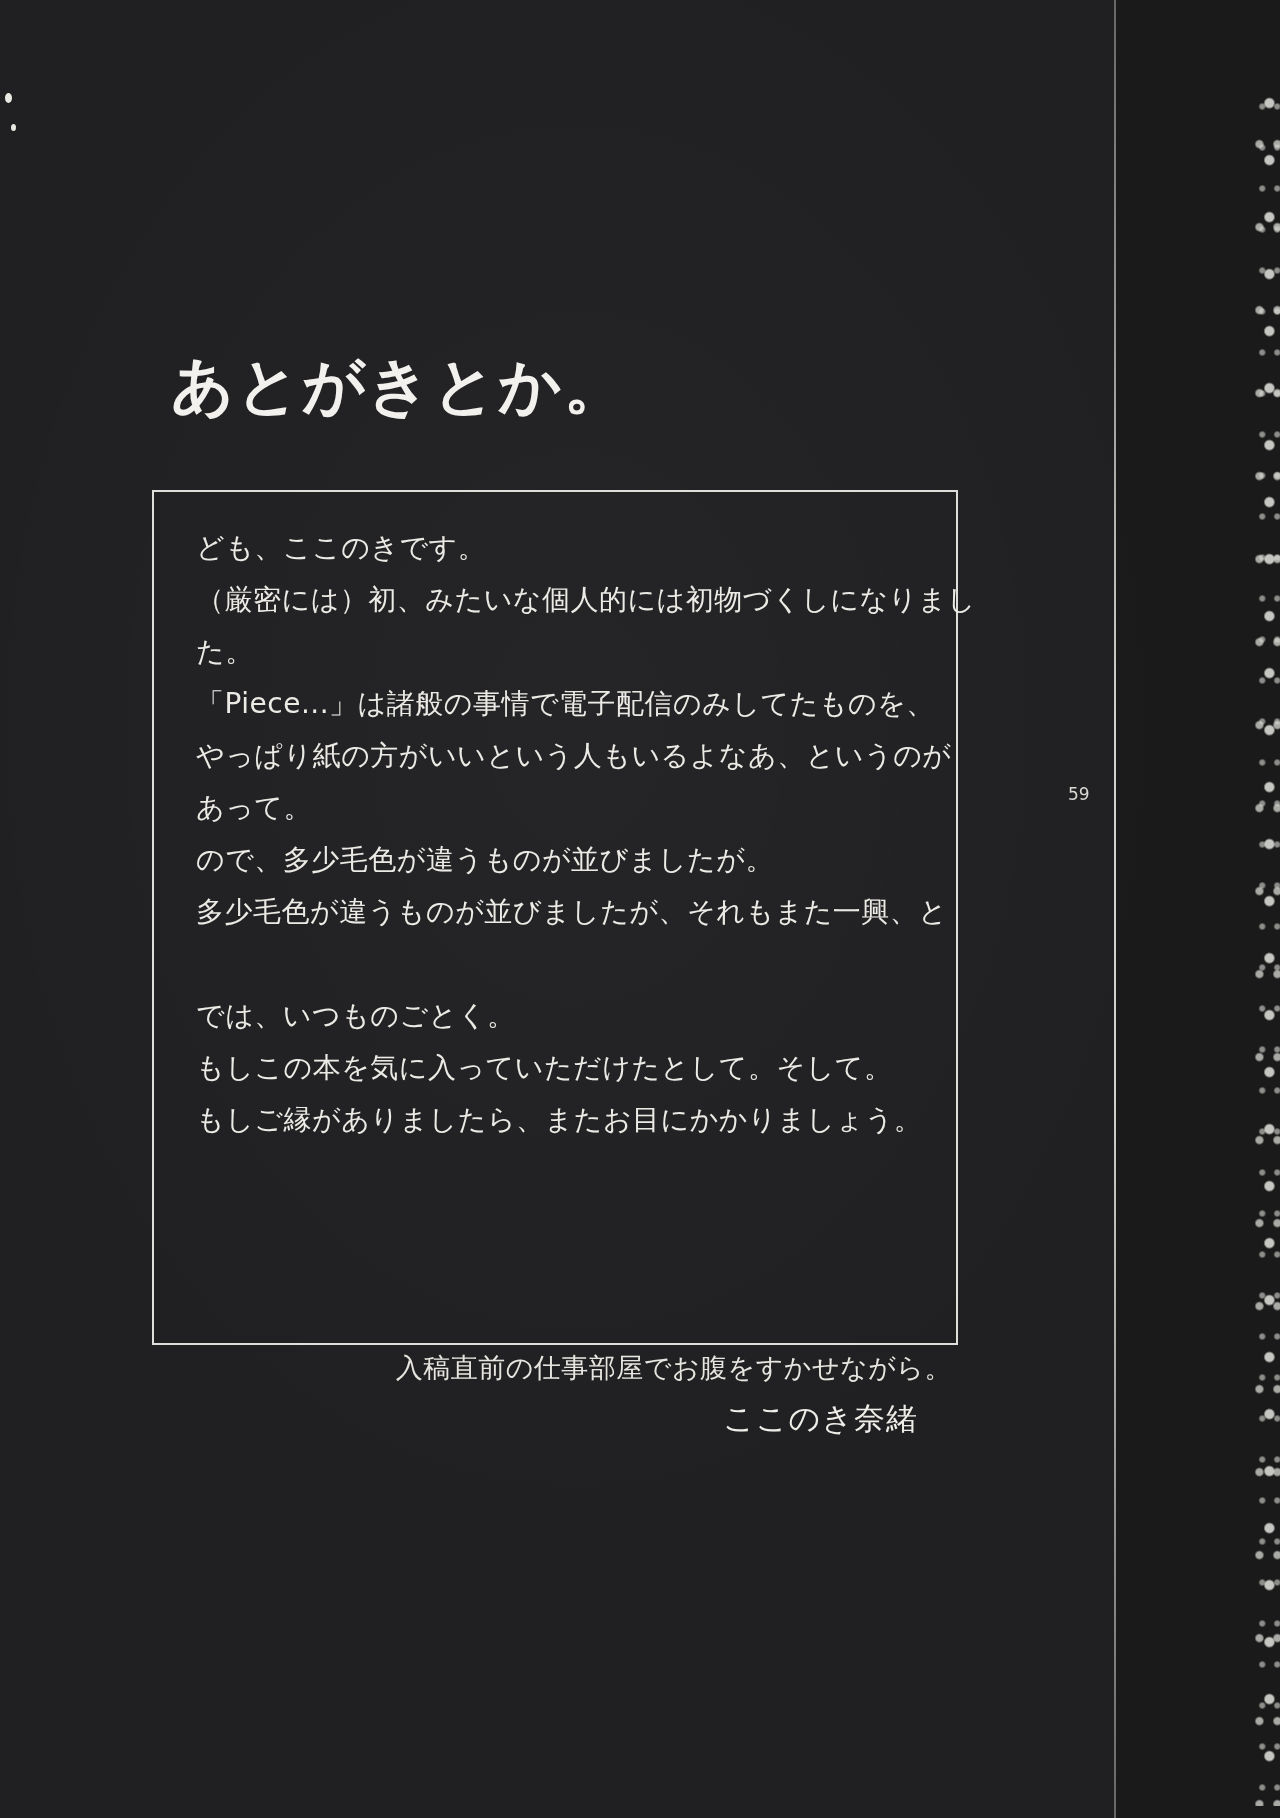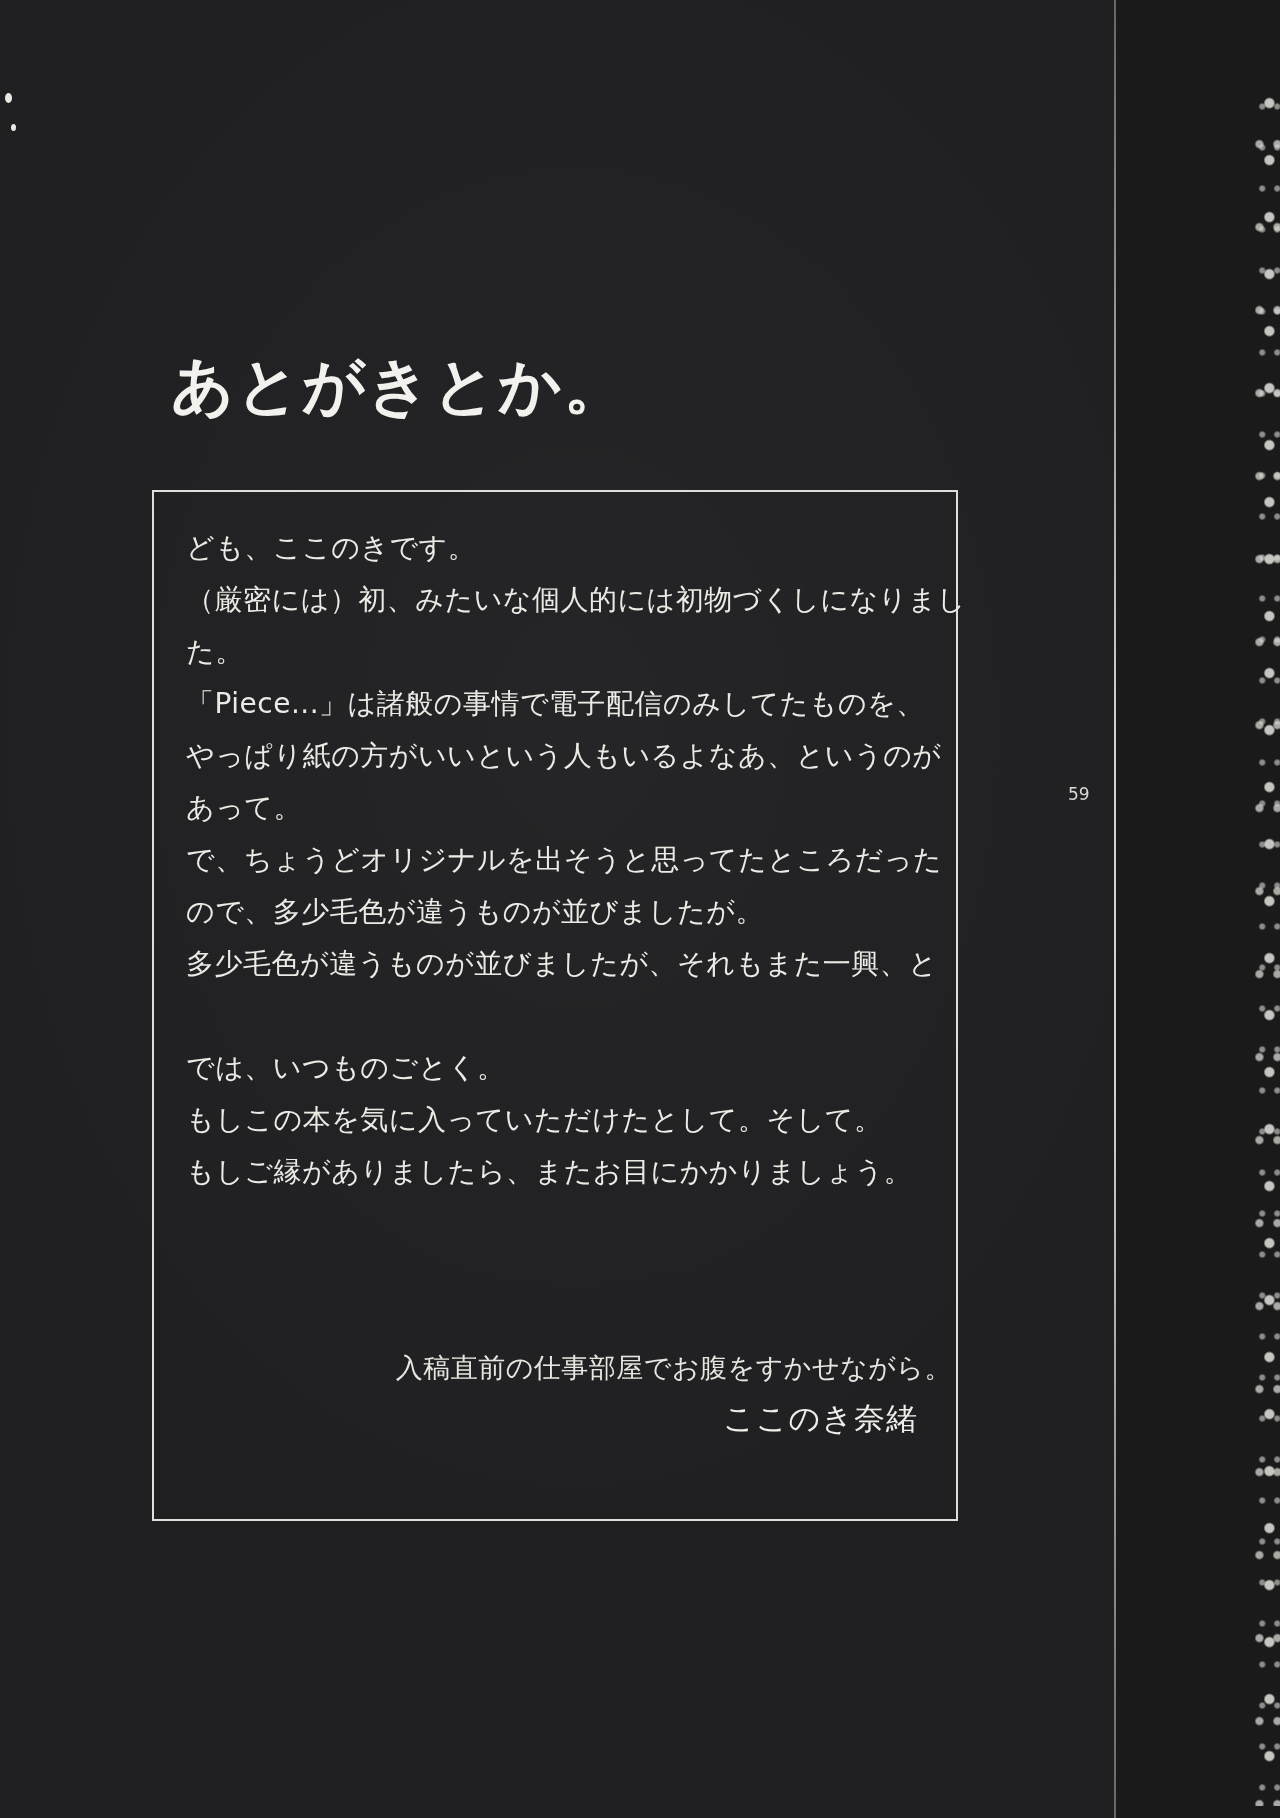--- a/index.html
+++ b/index.html
@@ -62,24 +62,24 @@
     left: 163px; top: 336px;
     margin: 8px;
     font-size: 62px;
     font-weight: bold;
     letter-spacing: 2px;
     color: #f2f1ed;
   }
   .afterword-box {
     position: absolute;
     left: 152px; top: 490px;
-    width: 806px; height: 1031px;
+    width: 806px; height: 855px;
     border: 2px solid #dededa;
     box-sizing: border-box;
-    padding: 30px 18px 0 32px;
+    padding: 30px 18px 0 42px;
   }
   .afterword-line {
     font-size: 28px;
     line-height: 52px;
     height: 52px;
     white-space: nowrap;
     letter-spacing: 0.5px;
     color: #eceae5;
   }
   .afterword-line.blank { height: 52px; }
@@ -123,21 +123,20 @@
 
   <h1 class="title">あとがきとか。</h1>
 
   <div class="afterword-box">
     <div class="afterword-line">ども、ここのきです。</div>
     <div class="afterword-line">（厳密には）初、みたいな個人的には初物づくしになりまし</div>
     <div class="afterword-line">た。</div>
     <div class="afterword-line">「Piece...」は諸般の事情で電子配信のみしてたものを、</div>
     <div class="afterword-line">やっぱり紙の方がいいという人もいるよなあ、というのが</div>
     <div class="afterword-line">あって。</div>
-    <div class="afterword-line">で、ちょうどオリジナルを出そうと思ってたところだった</div>
     <div class="afterword-line">ので、多少毛色が違うものが並びましたが。</div>
     <div class="afterword-line">多少毛色が違うものが並びましたが、それもまた一興、と</div>
     <div class="afterword-line blank"></div>
     <div class="afterword-line">では、いつものごとく。</div>
     <div class="afterword-line">もしこの本を気に入っていただけたとして。そして。</div>
     <div class="afterword-line">もしご縁がありましたら、またお目にかかりましょう。</div>
   </div>
 
   <div class="page-number">59</div>
 

